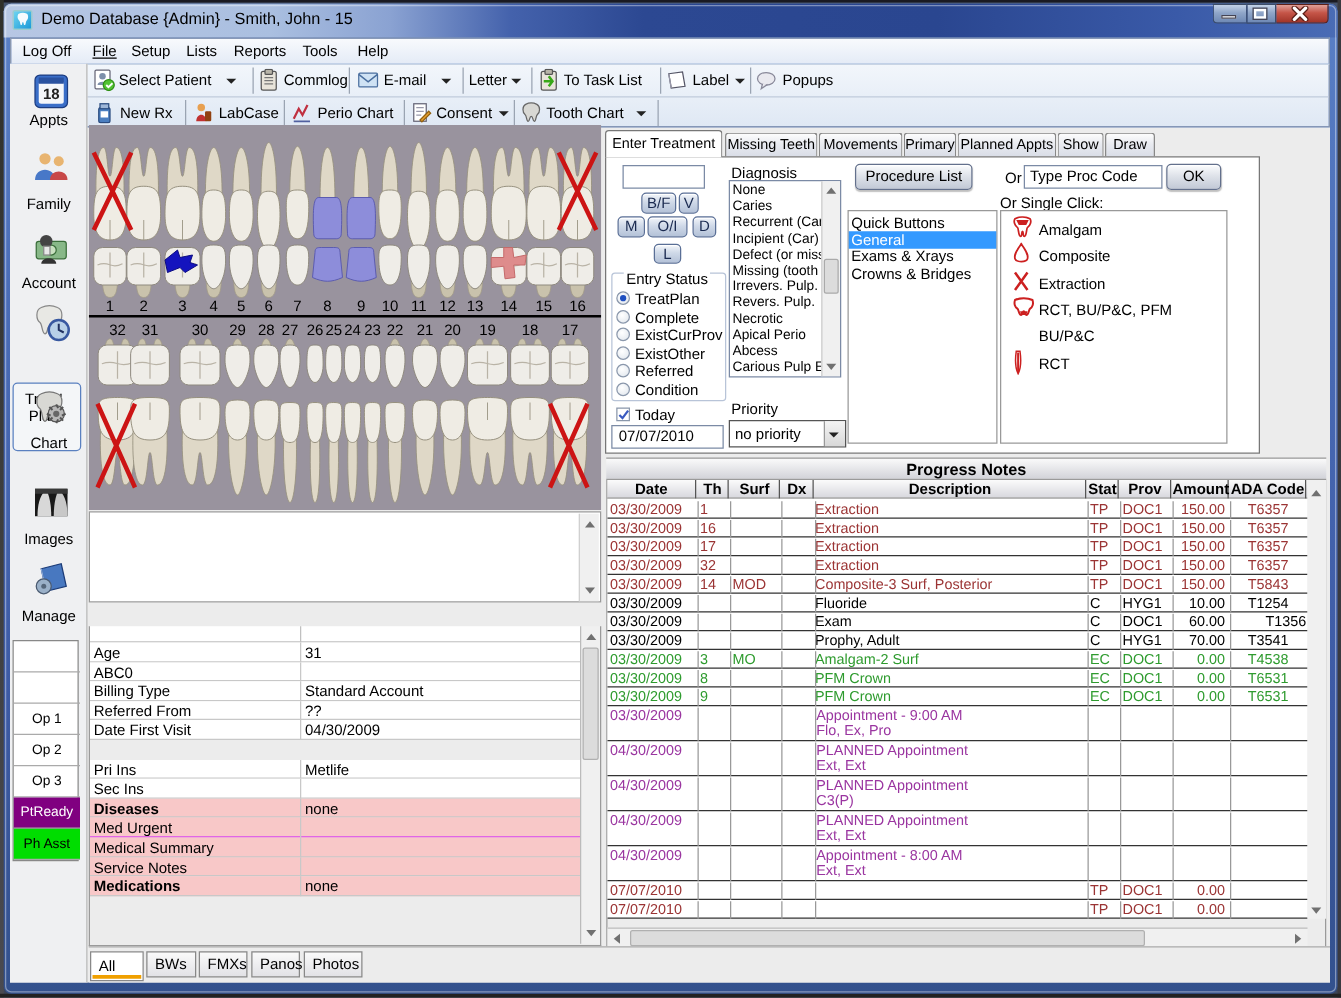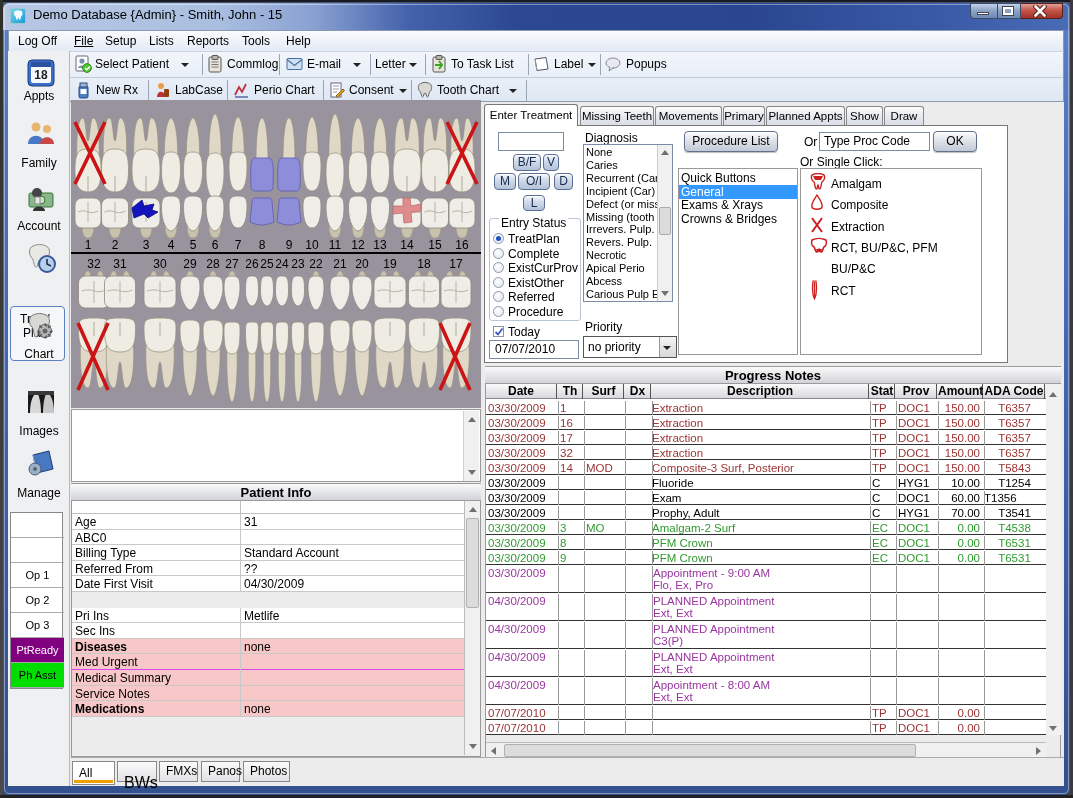--- a/index.html
+++ b/index.html
@@ -385,21 +385,20 @@
         <path d="M7,223 L37,290 M37,223 L7,290" stroke="#CC1414" stroke-width="3.6" fill="none"></path>
         <path d="M369,223 L399,290 M399,223 L369,290" stroke="#CC1414" stroke-width="3.6" fill="none"></path>
       </svg>
     </div>
 <div class="abs" style="left:71px;top:409px;width:410px;height:73px;background:#fff;border:1px solid #9a9a9a;">
  <div class="abs sb" style="right:1px;top:1px;width:16px;height:70px;border-left:1px solid #d0d0d0;">
   <div class="abs" style="left:4px;top:6px;width:0;height:0;border-left:4px solid transparent;border-right:4px solid transparent;border-bottom:5px solid #707070;"></div>
   <div class="abs" style="left:4px;bottom:6px;width:0;height:0;border-left:4px solid transparent;border-right:4px solid transparent;border-top:5px solid #707070;"></div>
  </div>
 </div>
-<div class="abs hdrbar" style="left:71px;top:483px;width:410px;height:18px;font-size:13px;line-height:17px;">Patient Info</div>
     <div class="abs" style="left:71px;top:501px;width:410px;height:256px;background:#ececec;border:1px solid #9a9a9a;border-top:none;">
       <div class="abs" style="left:0;top:0;width:393px;height:13px;background:#fff;border-bottom:1px solid #c0c0c0;">
         <div class="abs" style="left:168px;top:0;width:1px;height:13px;background:#c0c0c0;"></div>
       </div>
       <div class="abs" style="left:0;top:13px;width:393px;height:15.6px;background:#fff;border-bottom:1px solid #c8c8c8;font-size:12px;">
         <div class="abs" style="left:3px;top:1px;font-weight:normal;">Age</div>
         <div class="abs" style="left:172px;top:1px;">31</div>
         <div class="abs" style="left:168px;top:0;width:1px;height:15.6px;background:#c8c8c8;"></div>
       </div>
       <div class="abs" style="left:0;top:28.6px;width:393px;height:15.6px;background:#fff;border-bottom:1px solid #c8c8c8;font-size:12px;">
@@ -486,21 +485,21 @@
         <div class="abs" style="left:23px;top:106px;font-size:12px;">TreatPlan</div>
         <div class="radio" style="left:8px;top:121.6px;"></div>
         <div class="abs" style="left:23px;top:120.6px;font-size:12px;">Complete</div>
         <div class="radio" style="left:8px;top:136.2px;"></div>
         <div class="abs" style="left:23px;top:135.2px;font-size:12px;">ExistCurProv</div>
         <div class="radio" style="left:8px;top:150.79999999999998px;"></div>
         <div class="abs" style="left:23px;top:149.79999999999998px;font-size:12px;">ExistOther</div>
         <div class="radio" style="left:8px;top:165.39999999999998px;"></div>
         <div class="abs" style="left:23px;top:164.39999999999998px;font-size:12px;">Referred</div>
         <div class="radio" style="left:8px;top:179.99999999999997px;"></div>
-        <div class="abs" style="left:23px;top:178.99999999999997px;font-size:12px;">Procedure</div>
+        <div class="abs" style="left:23px;top:178.99999999999997px;font-size:12px;">Condition</div>
         <div class="abs" style="left:8px;top:200px;width:11px;height:11px;background:#fff;border:1px solid #8a97ab;"></div>
         <svg class="abs" style="left:9px;top:201px;" width="10" height="10" viewBox="0 0 10 10">
           <path d="M1.5,5 L4,7.5 L8.5,1.5" stroke="#3a5ac0" stroke-width="1.8" fill="none"></path>
         </svg>
         <div class="abs" style="left:23px;top:199px;font-size:12px;">Today</div>
         <div class="field" style="left:4px;top:214px;width:90px;height:19px;line-height:17px;padding-left:5px;">07/07/2010</div>
         <div class="abs" style="left:100px;top:5px;font-size:12px;">Diagnosis</div>
         <div class="field" style="left:98px;top:18px;width:90px;height:158px;">
           <div class="abs" style="left:2px;top:1px;font-size:11px;white-space:nowrap;overflow:hidden;width:74px;">None</div>
           <div class="abs" style="left:2px;top:13.9px;font-size:11px;white-space:nowrap;overflow:hidden;width:74px;">Caries</div>
@@ -677,21 +676,21 @@
         <div class="abs" style="left:410px;top:0;width:1px;height:14px;background:#999;"></div>
         <div class="abs" style="left:452px;top:0;width:1px;height:14px;background:#999;"></div>
         <div class="abs" style="left:498px;top:0;width:1px;height:14px;background:#999;"></div>
       </div>
       <div class="abs" style="left:0;top:107px;width:560px;height:14px;border-bottom:1px solid #333;color:#000;font-size:11.5px;line-height:12px;">
         <div class="abs" style="left:2px;top:1px;">03/30/2009</div>
         <div class="abs" style="left:166px;top:1px;white-space:nowrap;">Exam</div>
         <div class="abs" style="left:386px;top:1px;">C</div>
         <div class="abs" style="left:412px;top:1px;">DOC1</div>
         <div class="abs" style="left:452px;top:1px;width:42px;text-align:right;">60.00</div>
-        <div class="abs" style="left:498px;top:1px;width:61px;text-align:left;">T1356</div>
+        <div class="abs" style="left:498px;top:1px;width:61px;text-align:right;">T1356</div>
         <div class="abs" style="left:72px;top:0;width:1px;height:14px;background:#999;"></div>
         <div class="abs" style="left:98px;top:0;width:1px;height:14px;background:#999;"></div>
         <div class="abs" style="left:139px;top:0;width:1px;height:14px;background:#999;"></div>
         <div class="abs" style="left:166px;top:0;width:1px;height:14px;background:#999;"></div>
         <div class="abs" style="left:384px;top:0;width:1px;height:14px;background:#999;"></div>
         <div class="abs" style="left:410px;top:0;width:1px;height:14px;background:#999;"></div>
         <div class="abs" style="left:452px;top:0;width:1px;height:14px;background:#999;"></div>
         <div class="abs" style="left:498px;top:0;width:1px;height:14px;background:#999;"></div>
       </div>
       <div class="abs" style="left:0;top:122px;width:560px;height:14px;border-bottom:1px solid #333;color:#000;font-size:11.5px;line-height:12px;">
@@ -862,17 +861,17 @@
 <div class="abs" style="left:3px;bottom:4px;width:0;height:0;border-left:4px solid transparent;border-right:4px solid transparent;border-top:5px solid #707070;"></div>
 </div>
       <div class="abs sb" style="left:0;top:358px;width:560px;height:16px;border-top:1px solid #bbb;">
 <div class="abs" style="left:5px;top:4px;width:0;height:0;border-top:4px solid transparent;border-bottom:4px solid transparent;border-right:5px solid #707070;"></div>
 <div class="abs" style="right:5px;top:4px;width:0;height:0;border-top:4px solid transparent;border-bottom:4px solid transparent;border-left:5px solid #707070;"></div>
 <div class="abs" style="left:18px;top:1px;width:412px;height:13px;background:#dcdcdc;border:1px solid #b0b0b0;border-radius:2px;"></div>
 </div>
     </div>
     <div class="abs" style="left:71px;top:757px;width:993px;height:29px;background:#ececec;border-top:1px solid #aaa;">
       <div class="abs" style="left:1px;top:3px;width:43px;height:24px;background:#fff;border:1px solid #888;font-size:12px;padding:4px 0 0 6px;">All<div class="abs" style="left:1px;bottom:1px;width:39px;height:3px;background:#f0a000;"></div></div>
-      <div class="abs" style="left:46px;top:3px;width:40px;height:21px;background:linear-gradient(#fafafa,#e2e2e6);border:1px solid #888;font-size:16px;padding:12px 0 0 6px;">BWs</div>
+      <div class="abs" style="left:46px;top:3px;width:40px;height:21px;background:linear-gradient(#fafafa,#e2e2e6);border:1px solid #888;font-size:12px;padding:2px 0 0 6px;">BWs</div>
       <div class="abs" style="left:88px;top:3px;width:39px;height:21px;background:linear-gradient(#fafafa,#e2e2e6);border:1px solid #888;font-size:12px;padding:2px 0 0 6px;">FMXs</div>
       <div class="abs" style="left:130px;top:3px;width:39px;height:21px;background:linear-gradient(#fafafa,#e2e2e6);border:1px solid #888;font-size:12px;padding:2px 0 0 6px;">Panos</div>
       <div class="abs" style="left:172px;top:3px;width:47px;height:21px;background:linear-gradient(#fafafa,#e2e2e6);border:1px solid #888;font-size:12px;padding:2px 0 0 6px;">Photos</div>
     </div>
   </div>
 </body></html>

